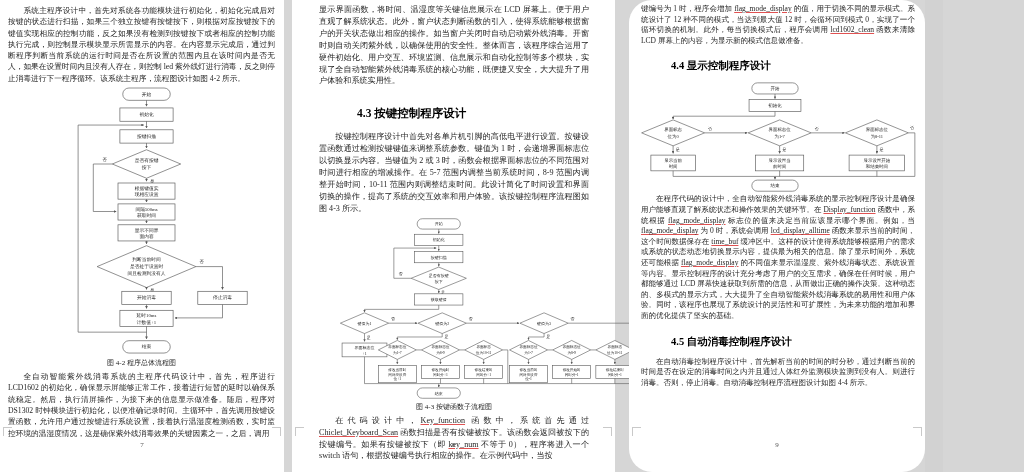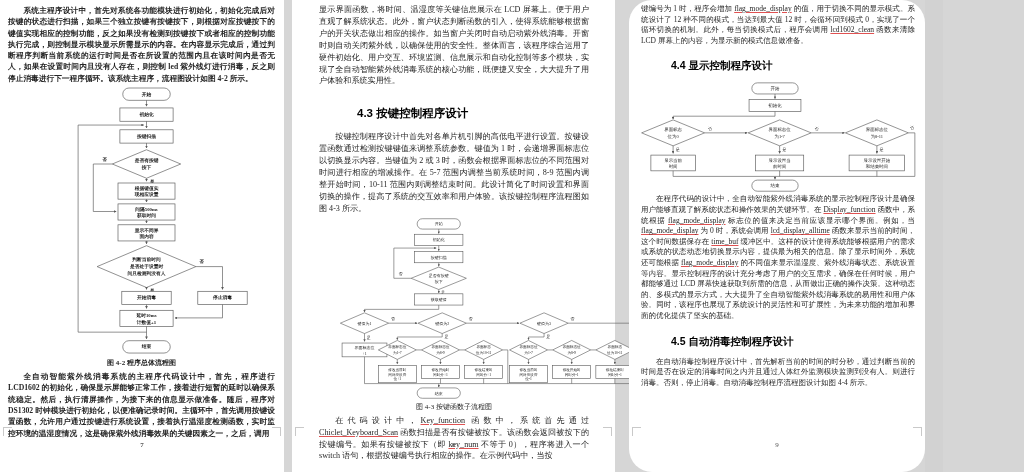--- a/index.html
+++ b/index.html
@@ -4,35 +4,35 @@
 <style>
   html,body{margin:0;padding:0;}
   body{
     width:1024px;height:472px;overflow:hidden;
     background:#d6d6d6;
     font-family:"Liberation Serif","DejaVu Serif",serif;
     color:#262626;
   }
   .viewport{display:flex;width:1024px;height:472px;}
   .page{background:#ffffff;height:472px;position:relative;box-sizing:border-box;}
-  .page-1{width:284px;padding:5px 9px 0 8px;font-weight:bold;}
+  .page-1{width:284px;padding:5px 9px 0 8px;}
   .page-2{width:323px;padding:4px 26px 0 27px;}
   .page-3{width:296px;padding:4px 10px 0 12px;border-radius:23px;}
   .gap{height:472px;background:#d6d6d6;flex:none;}
   .gap-1{width:8px;}
   .gap-2{width:14px;}
   .gap-right{width:18px;background:#d2d2d2;}
 
   p.body{margin:0;text-align:justify;}
   .page-1 p.body{font-size:7.7px;line-height:11.3px;}
   .page-2 p.body{font-size:8.1px;line-height:11.9px;}
   .page-3 p.body{font-size:7.5px;line-height:10.6px;}
   p.indent{text-indent:2em;}
 
-  .heading{font-weight:bold;color:#000;font-family:Liberation Sans, sans-serif;}
+  .heading{font-weight:bold;color:#000;font-family:Liberation Serif, serif;}
   .page-2 .heading{font-size:11.5px;margin:19px 0 10px 38px;}
   .page-3 .heading{font-size:10.5px;margin:13px 0 8px 30px;}
 
   .caption{text-align:center;font-size:7px;color:#222;margin:2px 0 3px 0;}
 
   .flow{display:block;margin:2px auto 0 auto;}
   .flow-1{margin-left:-4px;}
   .flow-2{margin-left:-10px;}
   .flow-3{margin-left:-10px;}
   .flow text{fill:#1a1a1a;stroke:none;}

